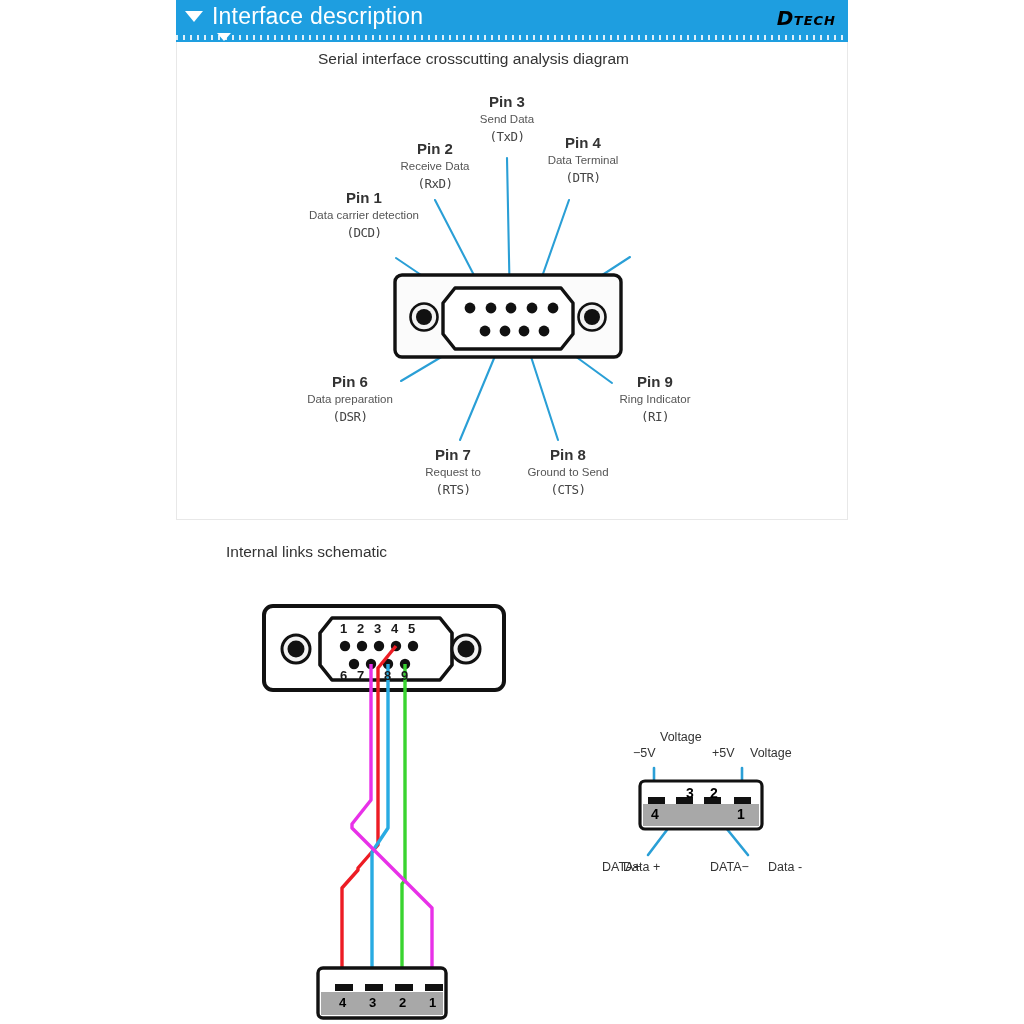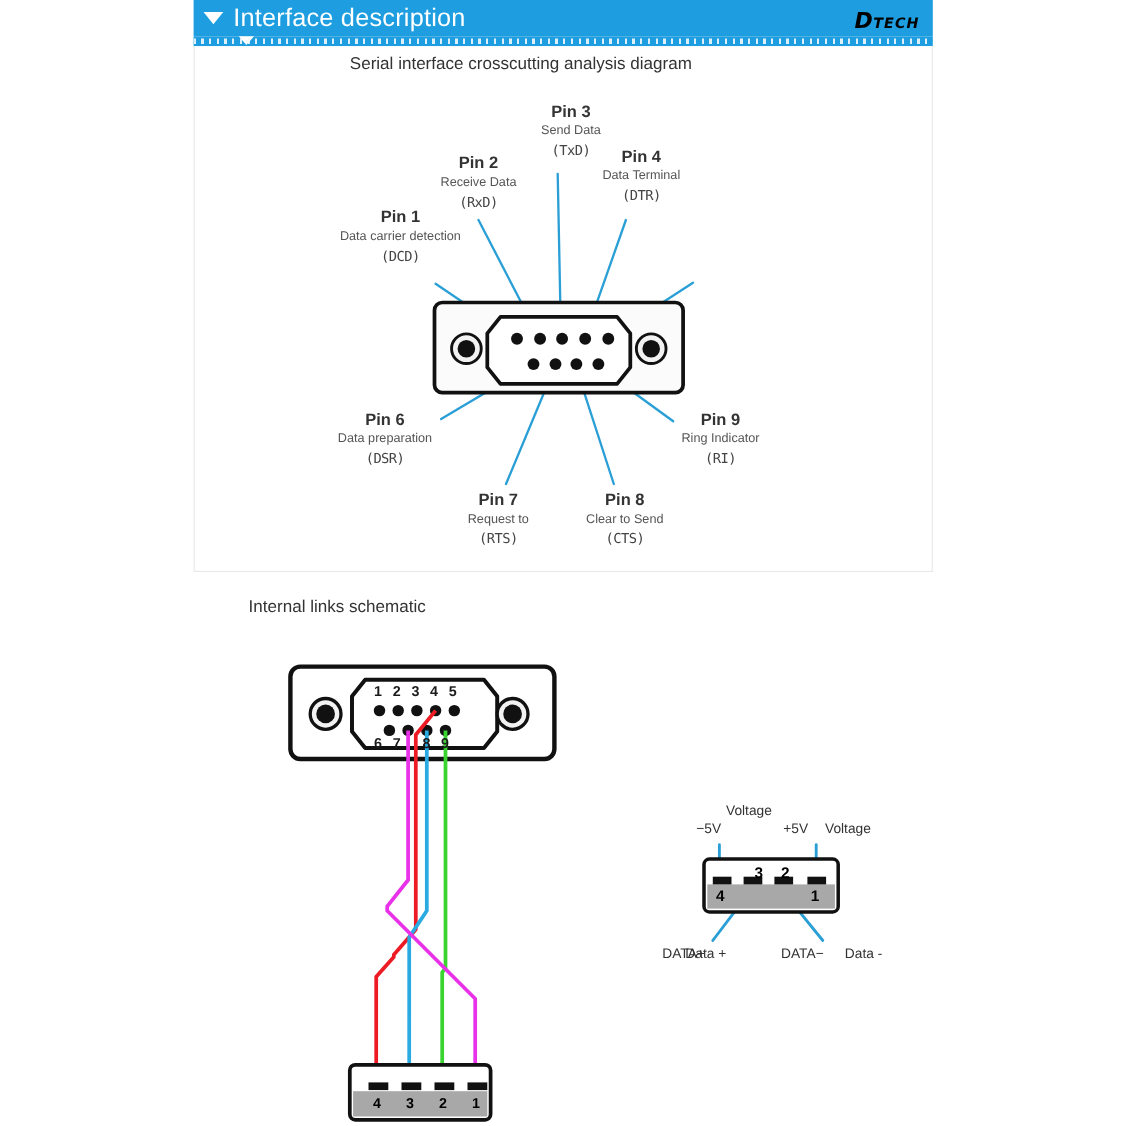--- a/index.html
+++ b/index.html
@@ -244,21 +244,21 @@
     <span class="pin-desc">Data carrier detection</span>
     <span class="pin-abbr">(DCD)</span>
   </div>
 
   <div class="callout" style="left:373px; top:140px; width:124px;">
     <span class="pin-no">Pin 2</span>
     <span class="pin-desc">Receive Data</span>
     <span class="pin-abbr">(RxD)</span>
   </div>
 
-  <div class="callout" style="left:460px; top:93px; width:118px;">
+  <div class="callout" style="left:448px; top:93px; width:118px;">
     <span class="pin-no">Pin 3</span>
     <span class="pin-desc">Send Data</span>
     <span class="pin-abbr">(TxD)</span>
   </div>
 
   <div class="callout" style="left:515px; top:134px; width:136px;">
     <span class="pin-no">Pin 4</span>
     <span class="pin-desc">Data Terminal</span>
     <span class="pin-abbr">(DTR)</span>
   </div>
@@ -271,21 +271,21 @@
   </div>
 
   <div class="callout" style="left:400px; top:446px; width:106px;">
     <span class="pin-no">Pin 7</span>
     <span class="pin-desc">Request to</span>
     <span class="pin-abbr">(RTS)</span>
   </div>
 
   <div class="callout" style="left:508px; top:446px; width:120px;">
     <span class="pin-no">Pin 8</span>
-    <span class="pin-desc">Clear to Send</span>
+    <span class="pin-desc">Ground to Send</span>
     <span class="pin-abbr">(CTS)</span>
   </div>
 
   <div class="callout" style="left:594px; top:373px; width:122px;">
     <span class="pin-no">Pin 9</span>
     <span class="pin-desc">Ring Indicator</span>
     <span class="pin-abbr">(RI)</span>
   </div>
 
   <div class="section-title" id="internal-schematic-title">Internal links schematic</div>

